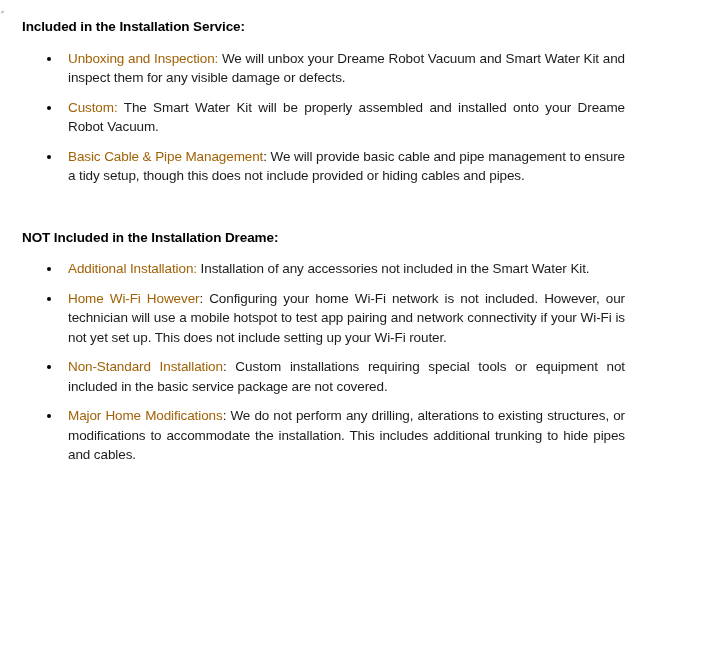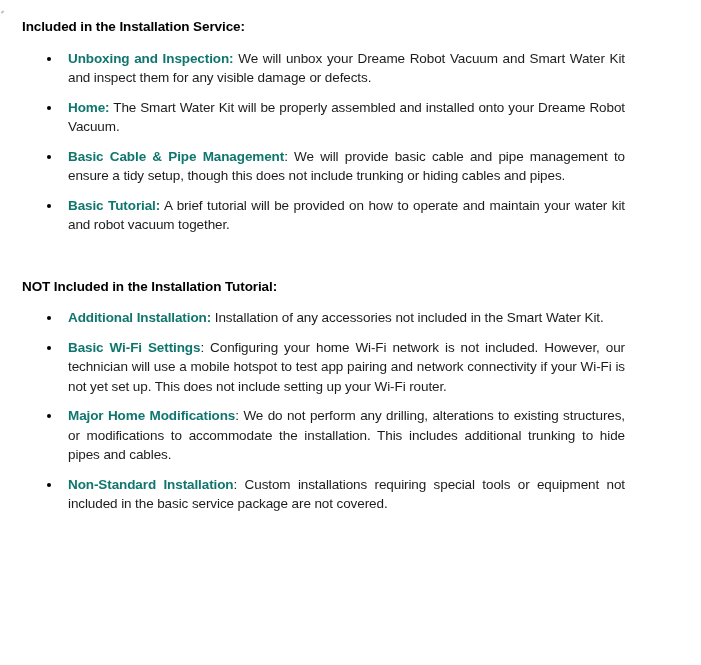--- a/index.html
+++ b/index.html
@@ -59,70 +59,67 @@
   .bullet-dot {
     position: absolute;
     left: 1px;
     top: 8px;
     width: 4px;
     height: 4px;
     border-radius: 50%;
     background: #000000;
   }
   .item-label {
-    font-weight: bold;
-    color: #0f766e;
+    font-weight: normal;
+    color: #a16207;
   }
   .item-body {
     color: #1c1c1c;
   }
 </style>
 </head>
 <body>
 
 <div class="page">
   <div class="corner-mark"></div>
   <div>
   <section class="doc-section">
     <p class="section-heading">Included in the Installation Service:</p>
     <ul class="bullets">
   <li class="bullet-item">
     <span class="bullet-dot"></span><strong class="item-label">Unboxing and Inspection:</strong><span class="item-body"> We will unbox your Dreame Robot Vacuum and Smart Water Kit and inspect them for any visible damage or defects.</span>
   </li>
 
   <li class="bullet-item">
-    <span class="bullet-dot"></span><strong class="item-label">Home:</strong><span class="item-body"> The Smart Water Kit will be properly assembled and installed onto your Dreame Robot Vacuum.</span>
+    <span class="bullet-dot"></span><strong class="item-label">Custom:</strong><span class="item-body"> The Smart Water Kit will be properly assembled and installed onto your Dreame Robot Vacuum.</span>
   </li>
 
 
 
   <li class="bullet-item">
-    <span class="bullet-dot"></span><strong class="item-label">Basic Cable &amp; Pipe Management</strong><span class="item-body">: We will provide basic cable and pipe management to ensure a tidy setup, though this does not include trunking or hiding cables and pipes.</span>
+    <span class="bullet-dot"></span><strong class="item-label">Basic Cable &amp; Pipe Management</strong><span class="item-body">: We will provide basic cable and pipe management to ensure a tidy setup, though this does not include provided or hiding cables and pipes.</span>
   </li>
 
-  <li class="bullet-item">
-    <span class="bullet-dot"></span><strong class="item-label">Basic Tutorial:</strong><span class="item-body"> A brief tutorial will be provided on how to operate and maintain your water kit and robot vacuum together.</span>
-  </li>
 </ul>
   </section>
 
   <section class="doc-section">
-    <p class="section-heading">NOT Included in the Installation Tutorial:</p>
+    <p class="section-heading">NOT Included in the Installation Dreame:</p>
     <ul class="bullets">
   <li class="bullet-item">
     <span class="bullet-dot"></span><strong class="item-label">Additional Installation:</strong><span class="item-body"> Installation of any accessories not included in the Smart Water Kit.</span>
   </li>
 
   <li class="bullet-item">
-    <span class="bullet-dot"></span><strong class="item-label">Basic Wi-Fi Settings</strong><span class="item-body">: Configuring your home Wi-Fi network is not included. However, our technician will use a mobile hotspot to test app pairing and network connectivity if your Wi-Fi is not yet set up. This does not include setting up your Wi-Fi router.</span>
+    <span class="bullet-dot"></span><strong class="item-label">Home Wi-Fi However</strong><span class="item-body">: Configuring your home Wi-Fi network is not included. However, our technician will use a mobile hotspot to test app pairing and network connectivity if your Wi-Fi is not yet set up. This does not include setting up your Wi-Fi router.</span>
+  </li>
+
+  <li class="bullet-item">
+    <span class="bullet-dot"></span><strong class="item-label">Non-Standard Installation</strong><span class="item-body">: Custom installations requiring special tools or equipment not included in the basic service package are not covered.</span>
   </li>
 
   <li class="bullet-item">
     <span class="bullet-dot"></span><strong class="item-label">Major Home Modifications</strong><span class="item-body">: We do not perform any drilling, alterations to existing structures, or modifications to accommodate the installation. This includes additional trunking to hide pipes and cables.</span>
-  </li>
-
-  <li class="bullet-item">
-    <span class="bullet-dot"></span><strong class="item-label">Non-Standard Installation</strong><span class="item-body">: Custom installations requiring special tools or equipment not included in the basic service package are not covered.</span>
   </li>
 </ul>
   </section>
 </div>
 </div>
 
 </body></html>

